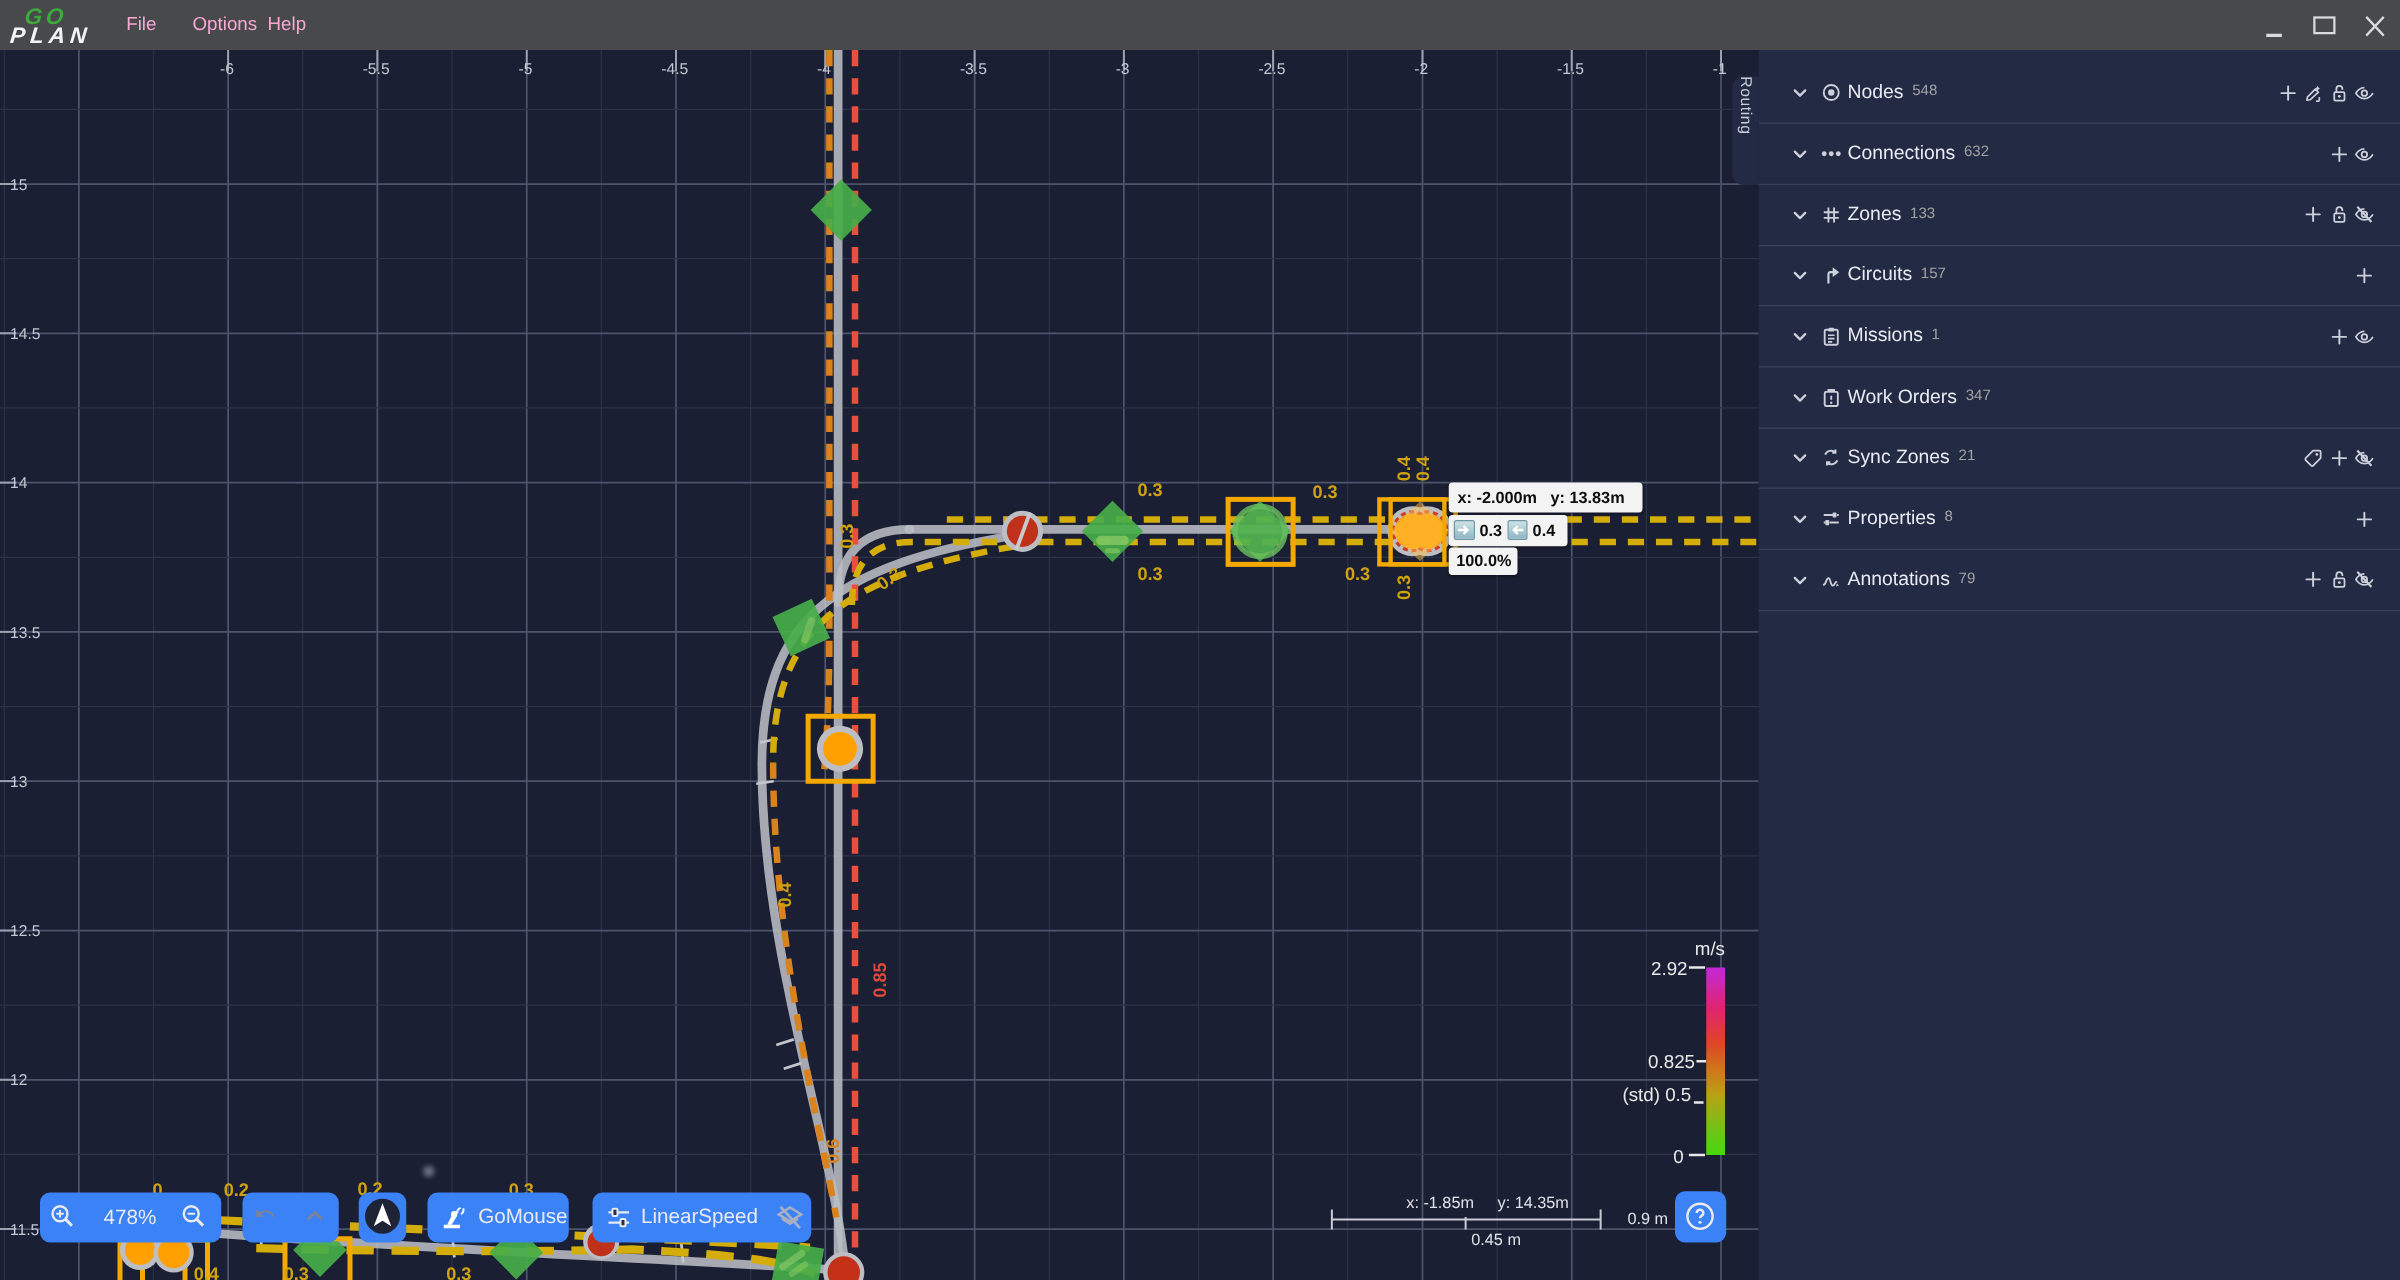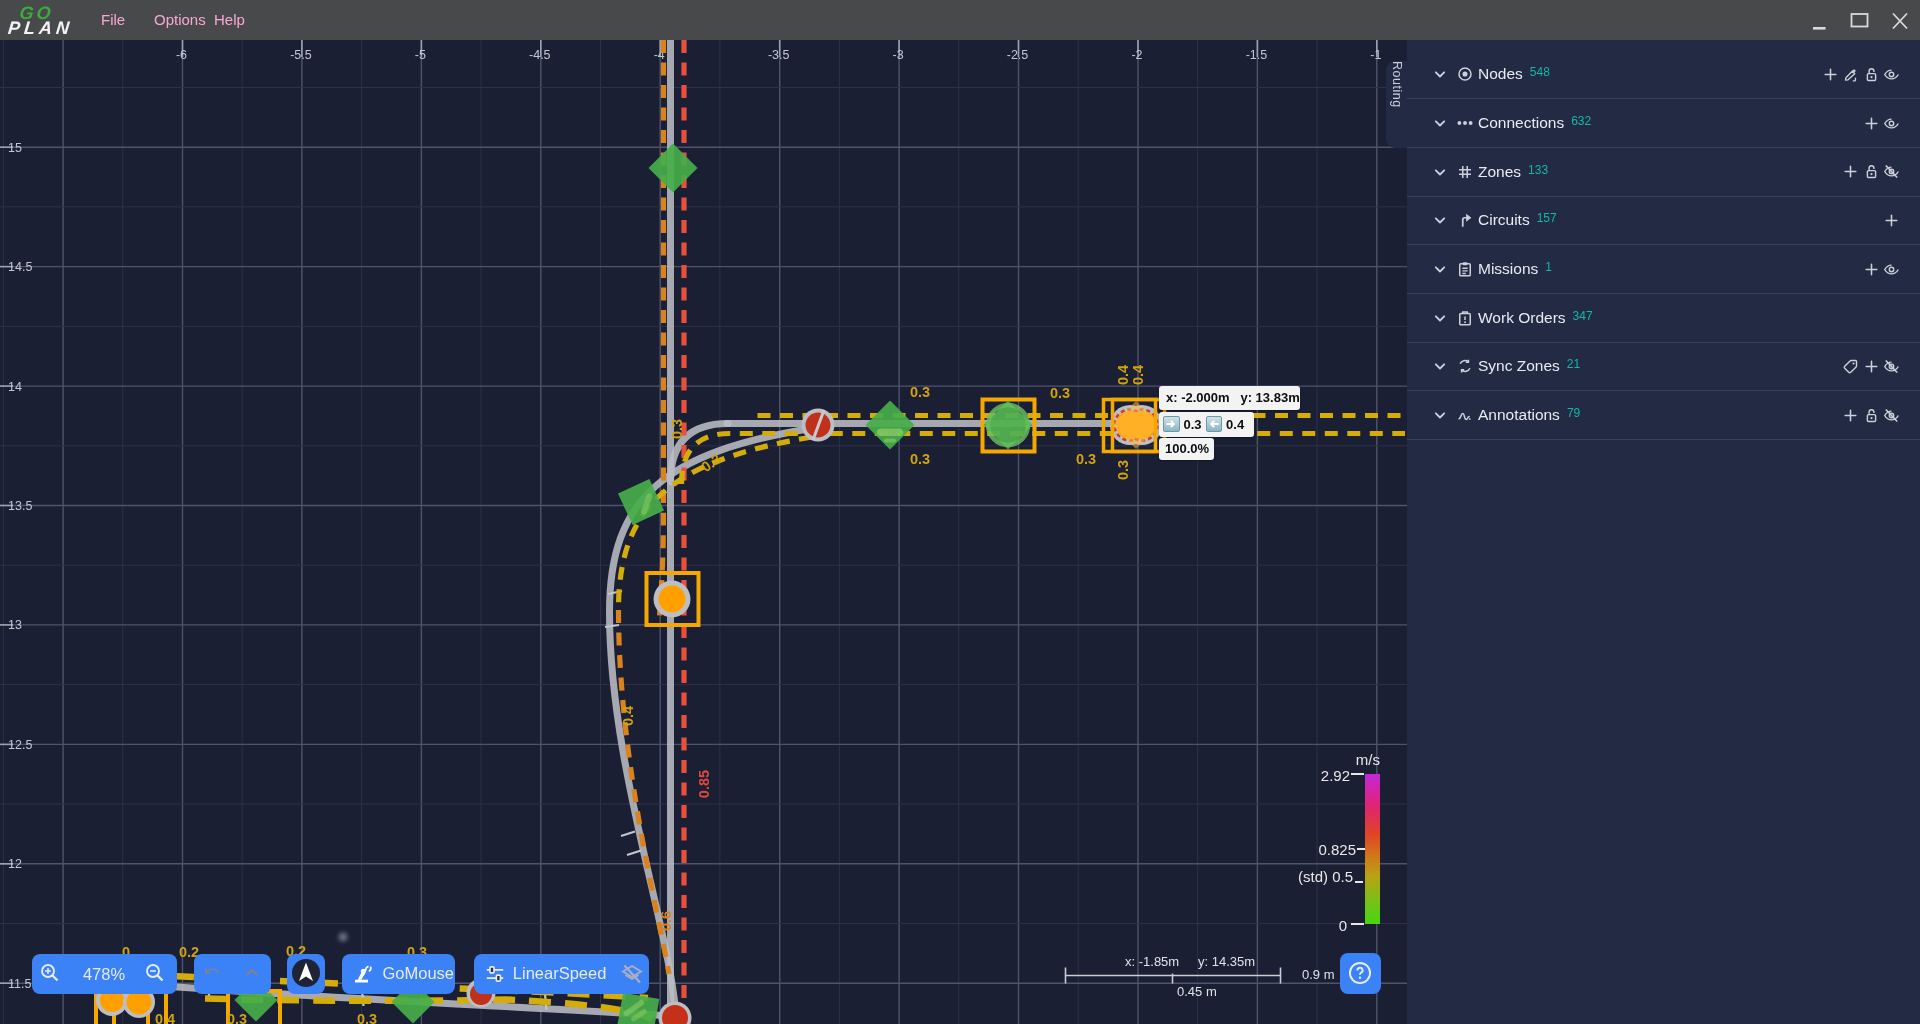--- a/index.html
+++ b/index.html
@@ -12,21 +12,21 @@
 .menu { position:absolute; top:0; height:40px; line-height:40px; color:#f9a8d4; font-size:15px; }
 #wctl { position:absolute; right:0; top:0; }
 #canvas { position:absolute; left:0; top:0; width:1407px; height:1024px; background:#1a1f33; }
 #sidebar { position:absolute; left:1407px; top:40px; width:513px; height:984px;
   background:#232a44; padding-top:10.5px; z-index:10; }
 .srow { display:flex; align-items:center; height:48.7px; border-bottom:1px solid #3a415c;
   padding:0 20px 0 23px; }
 .chev { width:20px; height:20px; margin-right:6px; display:flex; }
 .sic { width:18px; height:18px; margin-right:4px; display:flex; }
 .slabel { color:#e8ebf2; font-size:15.5px; }
-.scount { color:#14b8a6; font-size:12px; margin-left:7px; position:relative; top:-2px; }
+.scount { color:#a3a3a3; font-size:12px; margin-left:7px; position:relative; top:-2px; }
 .spacer { flex:1; }
 .ric { width:17px; height:17px; margin-left:3.5px; display:flex; align-items:center; }
 #routing { position:absolute; left:1386px; top:61px; width:21px; height:87px;
   background:#232a44; border-radius:9px 0 0 9px; z-index:9; color:#c9cdd8; font-size:13px; }
 #routing span { position:absolute; left:3.5px; top:0; height:87px; display:flex; align-items:center; writing-mode:vertical-rl; letter-spacing:0.5px; font-size:12.5px; }
 .tbtn { position:absolute; background:#3b82f6; border-radius:8px; height:39.5px; z-index:20;
   display:flex; align-items:center; color:#e8eaf0; font-size:16.5px; }
 #tooltip { position:absolute; z-index:22; font-weight:bold; color:#0d0d0d; font-size:13px; }
 .tbox { position:absolute; background:#f2f3f2; border-radius:3px; box-shadow:0 1px 2px rgba(0,0,0,0.35);
   white-space:nowrap; display:flex; align-items:center; }
@@ -290,21 +290,21 @@
   <svg style="position:absolute; left:1355px; top:880px;" width="8" height="4">
       <line x1="0" y1="2" x2="8" y2="2" stroke="#e8e8e8" stroke-width="2"></line>
     </svg>
   <span style="position:absolute; left:1277px; top:916.5px; width:70px; text-align:right;">0</span>
   <svg style="position:absolute; left:1351px; top:922px;" width="13" height="4">
       <line x1="0" y1="2" x2="13" y2="2" stroke="#e8e8e8" stroke-width="2"></line>
     </svg>
 </div>
 
 <div id="tooltip">
-  <div class="tbox" style="left:1159px; top:385.5px; width:141px; height:24.5px; padding-left:7px;">x: -2.000m&nbsp;&nbsp;&nbsp;y: 13.83m</div>
+  <div class="tbox" style="left:1159px; top:385.5px; width:155px; height:24.5px; padding-left:7px;">x: -2.000m&nbsp;&nbsp;&nbsp;y: 13.83m</div>
   <div class="tbox" style="left:1159px; top:411.5px; width:95px; height:25px;">
     <span class="chip">
         <svg width="12" height="12" viewBox="0 0 12 12">
           <path d="M1.5 6h7M5.8 2.8 9 6l-3.2 3.2" fill="none" stroke="#fff" stroke-width="1.9"></path>
         </svg>
       </span>
       <span>0.3</span>
       <span class="chip">
         <svg width="12" height="12" viewBox="0 0 12 12">
           <path d="M10.5 6h-7M6.2 2.8 3 6l3.2 3.2" fill="none" stroke="#fff" stroke-width="1.9"></path>
@@ -515,20 +515,42 @@
       <span class="ric">
         <svg width="17" height="17" viewBox="0 0 24 24">
           <path d="M12 4.5v15 M4.5 12h15" stroke="#ccd0da" stroke-width="2.2" stroke-linecap="round"></path>
         </svg>
       </span>
       <span class="ric">
         <svg width="17" height="17" viewBox="0 0 24 24">
           <path d="M12 5.8c-4.8 0-8.5 4.3-9.6 6.2 1.1 1.9 4.8 6.2 9.6 6.2s8.5-4.3 9.6-6.2#ccd0da20.5 10.1 16.8 5.8 12 5.8z" fill="none" stroke="#ccd0da" stroke-width="2"></path>
           <circle cx="12" cy="12" r="3.1" fill="none" stroke="#ccd0da" stroke-width="2"></circle>
           <path d="M4 3.5 20 20.5" stroke="#ccd0da" stroke-width="2.4"></path>
+        </svg>
+      </span>
+    </div>
+<div class="srow">
+      <span class="chev">
+        <svg width="20" height="20" viewBox="0 0 24 24">
+          <path d="M7 10l5 5 5-5" fill="none" stroke="#ccd0da" stroke-width="2.2" stroke-linecap="round" stroke-linejoin="round"></path>
+        </svg>
+      </span>
+      <span class="sic">
+        <svg width="18" height="18" viewBox="0 0 24 24">
+          <path d="M4 8h10 M18 8h2 M4 16h2 M10 16h10" stroke="#ccd0da" stroke-width="2"></path>
+          <rect x="13.5" y="5.2" width="4" height="5.6" rx="0.8" fill="#ccd0da"></rect>
+          <rect x="5.7" y="13.2" width="4" height="5.6" rx="0.8" fill="#ccd0da"></rect>
+        </svg>
+      </span>
+      <span class="slabel">Properties</span>
+      <span class="scount">8</span>
+      <span class="spacer"></span>
+      <span class="ric">
+        <svg width="17" height="17" viewBox="0 0 24 24">
+          <path d="M12 4.5v15 M4.5 12h15" stroke="#ccd0da" stroke-width="2.2" stroke-linecap="round"></path>
         </svg>
       </span>
     </div>
 <div class="srow">
       <span class="chev">
         <svg width="20" height="20" viewBox="0 0 24 24">
           <path d="M7 10l5 5 5-5" fill="none" stroke="#ccd0da" stroke-width="2.2" stroke-linecap="round" stroke-linejoin="round"></path>
         </svg>
       </span>
       <span class="sic">

